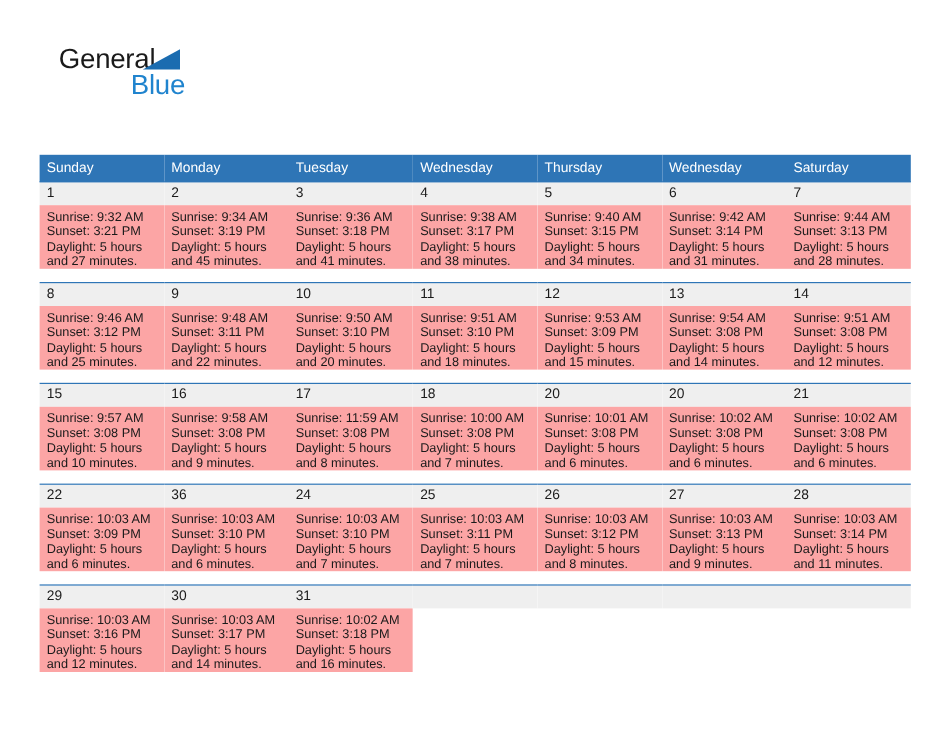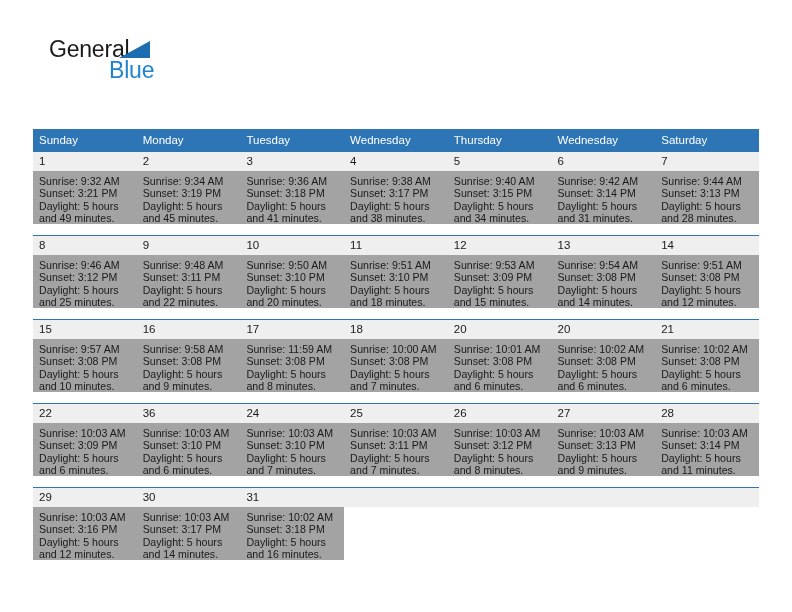--- a/index.html
+++ b/index.html
@@ -128,21 +128,21 @@
     padding: 3px 0 4px 6px;
     line-height: 12px;
     height: 12px;
     box-sizing: content-box;
   }
   .details {
     padding: 4px 4px 0 6px;
     font-size: 10.6px;
     line-height: 12.3px;
     color: #1a1a1a;
-    background: #a3a3a3;
+    background: #fca5a5;
   }
   .details div {
     white-space: nowrap;
   }
   .cell-empty .daynum {
     background: #efefef;
     color: transparent;
   }
   .cell-empty .details {
     visibility: hidden;
@@ -178,21 +178,21 @@
     </thead>
     <tbody>
         <tr class="week-row">
           <td>
             <div class="cell-inner">
               <div class="daynum">1</div>
               <div class="details">
                 <div>Sunrise: 9:32 AM</div>
                 <div>Sunset: 3:21 PM</div>
                 <div>Daylight: 5 hours</div>
-                <div>and 49 minutes.</div>
+                <div>and 27 minutes.</div>
               </div>
             </div>
           </td>
           <td>
             <div class="cell-inner">
               <div class="daynum">2</div>
               <div class="details">
                 <div>Sunrise: 9:34 AM</div>
                 <div>Sunset: 3:19 PM</div>
                 <div>Daylight: 5 hours</div>

